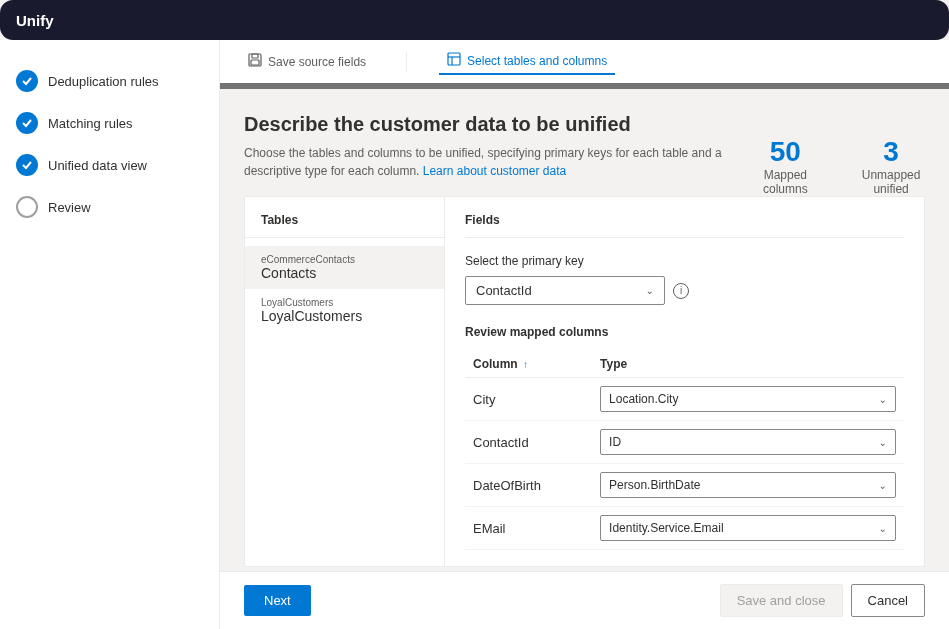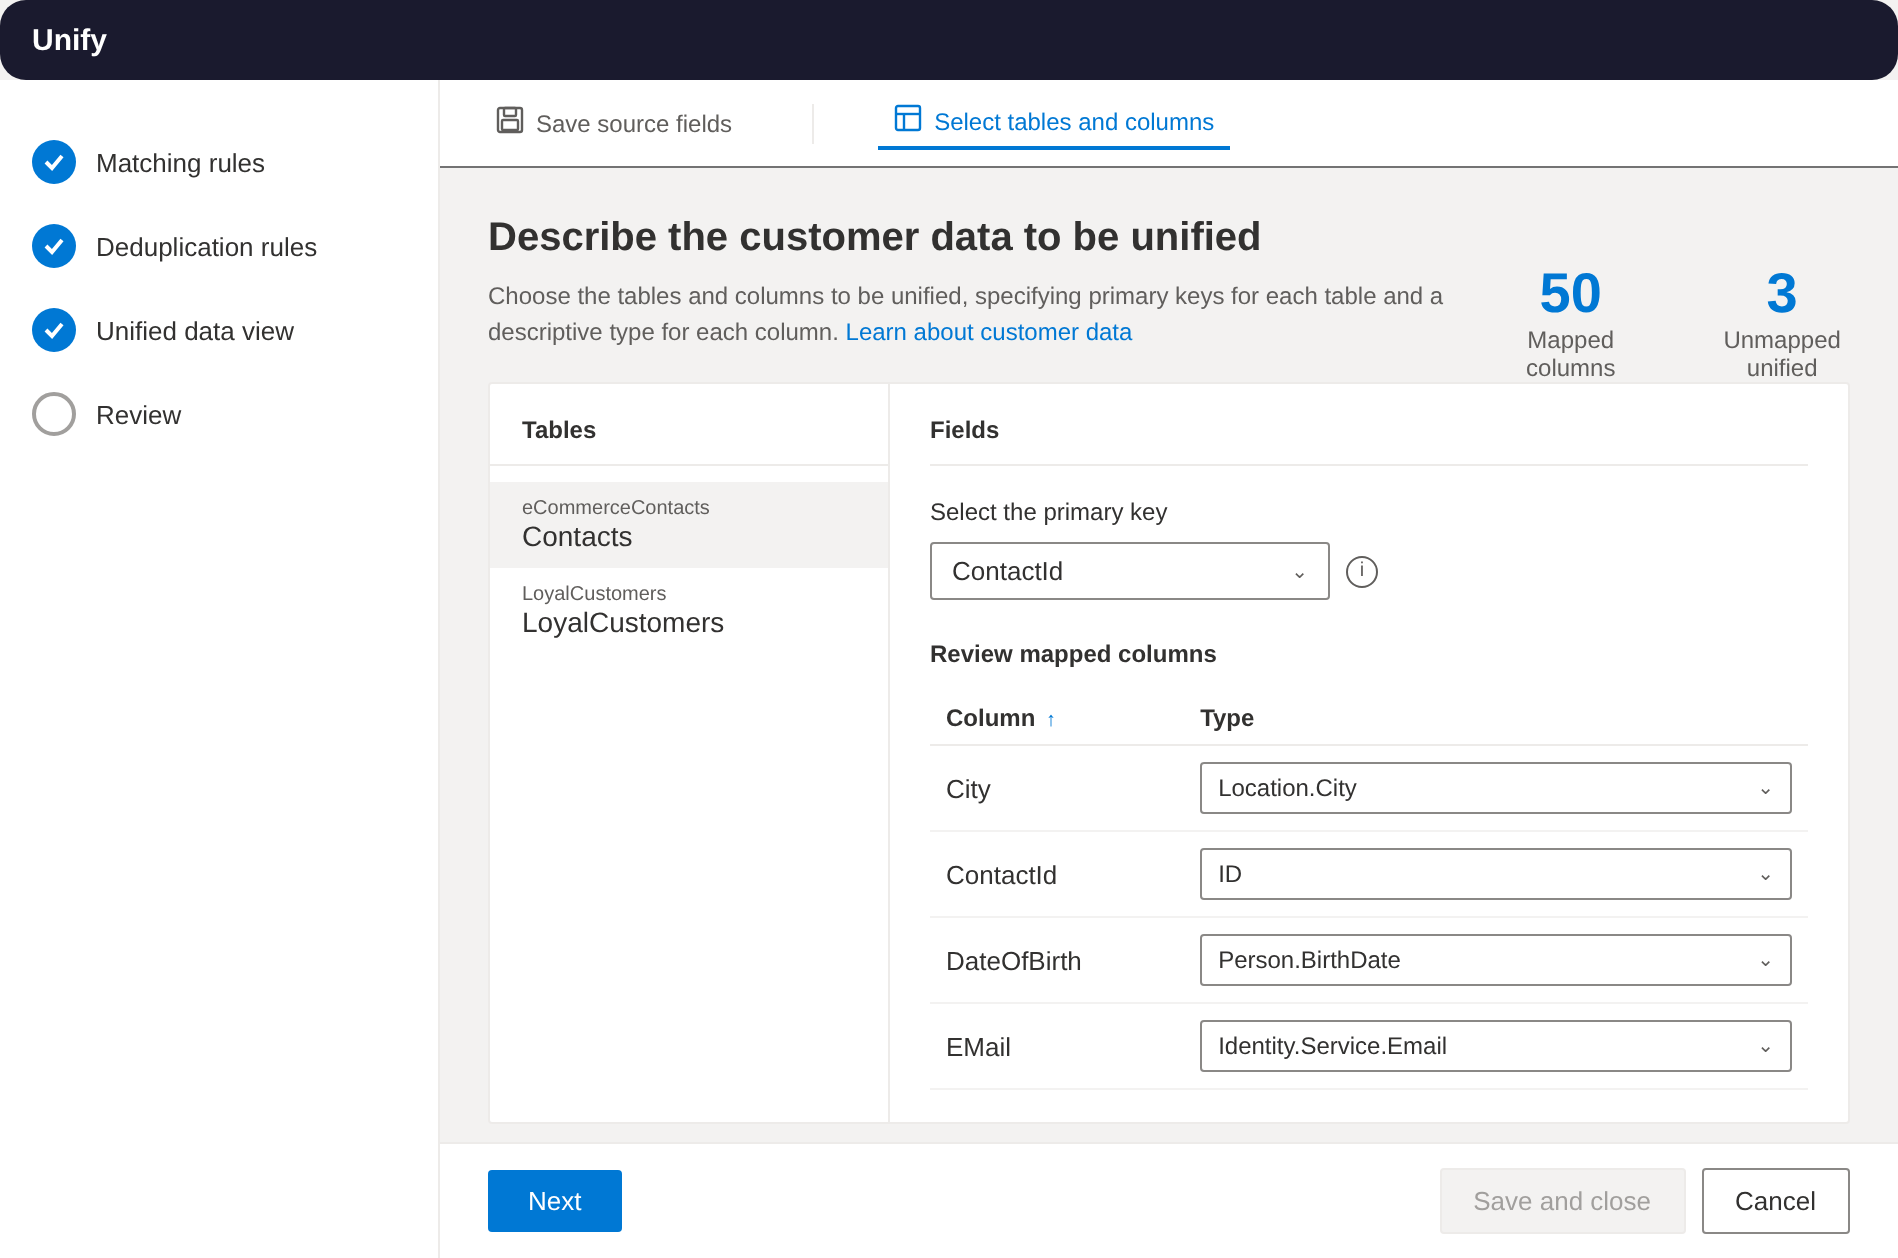--- a/index.html
+++ b/index.html
@@ -17,21 +17,21 @@
     .sidebar-item.active { font-weight: 600; }
     .step-circle { width: 22px; height: 22px; border-radius: 50%; display: flex; align-items: center; justify-content: center; font-size: 11px; flex-shrink: 0; }
     .step-circle.completed { background: #0078d4; color: white; }
     .step-circle.incomplete { background: white; border: 2px solid #a19f9d; color: #605e5c; }
     .sidebar-label { font-size: 13px; }
 
     
     .content-area { flex: 1; background: #f3f2f1; overflow: hidden; display: flex; flex-direction: column; }
 
     
-    .top-toolbar { background: white; border-bottom: 1px solid #737373; padding: 8px 20px; display: flex; align-items: center; gap: 32px; flex-shrink: 0; }
+    .top-toolbar { background: white; border-bottom: 6px solid #737373; padding: 8px 20px; display: flex; align-items: center; gap: 32px; flex-shrink: 0; }
     .toolbar-btn { display: flex; align-items: center; gap: 6px; color: #605e5c; font-size: 12px; cursor: pointer; padding: 4px 8px; border: none; background: none; }
     .toolbar-separator { width: 1px; height: 20px; background: #edebe9; }
     .toolbar-btn.active-tab { color: #0078d4; border-bottom: 2px solid #0078d4; }
 
     
     .page-content { flex: 1; overflow-y: auto; padding: 24px 24px 0 24px; }
 
     .page-header { margin-bottom: 16px; }
     .page-title { font-size: 20px; font-weight: 600; color: #323130; margin-bottom: 8px; }
     .page-description { font-size: 12px; color: #605e5c; line-height: 1.5; max-width: 680px; }
@@ -97,30 +97,30 @@
 
     <div class="sidebar">
 
 
       <div class="sidebar-item">
         <div class="step-circle completed">
           <svg width="12" height="12" viewBox="0 0 12 12">
               <polyline points="2,6 5,9 10,3" fill="none" stroke="white" stroke-width="2"></polyline>
             </svg>
         </div>
-        <span class="sidebar-label">Matching rules</span>
+        <span class="sidebar-label">Deduplication rules</span>
       </div>
 
       <div class="sidebar-item">
         <div class="step-circle completed">
           <svg width="12" height="12" viewBox="0 0 12 12">
               <polyline points="2,6 5,9 10,3" fill="none" stroke="white" stroke-width="2"></polyline>
             </svg>
         </div>
-        <span class="sidebar-label">Deduplication rules</span>
+        <span class="sidebar-label">Matching rules</span>
       </div>
 
       <div class="sidebar-item">
         <div class="step-circle completed">
           <svg width="12" height="12" viewBox="0 0 12 12">
               <polyline points="2,6 5,9 10,3" fill="none" stroke="white" stroke-width="2"></polyline>
             </svg>
         </div>
         <span class="sidebar-label">Unified data view</span>
       </div>

